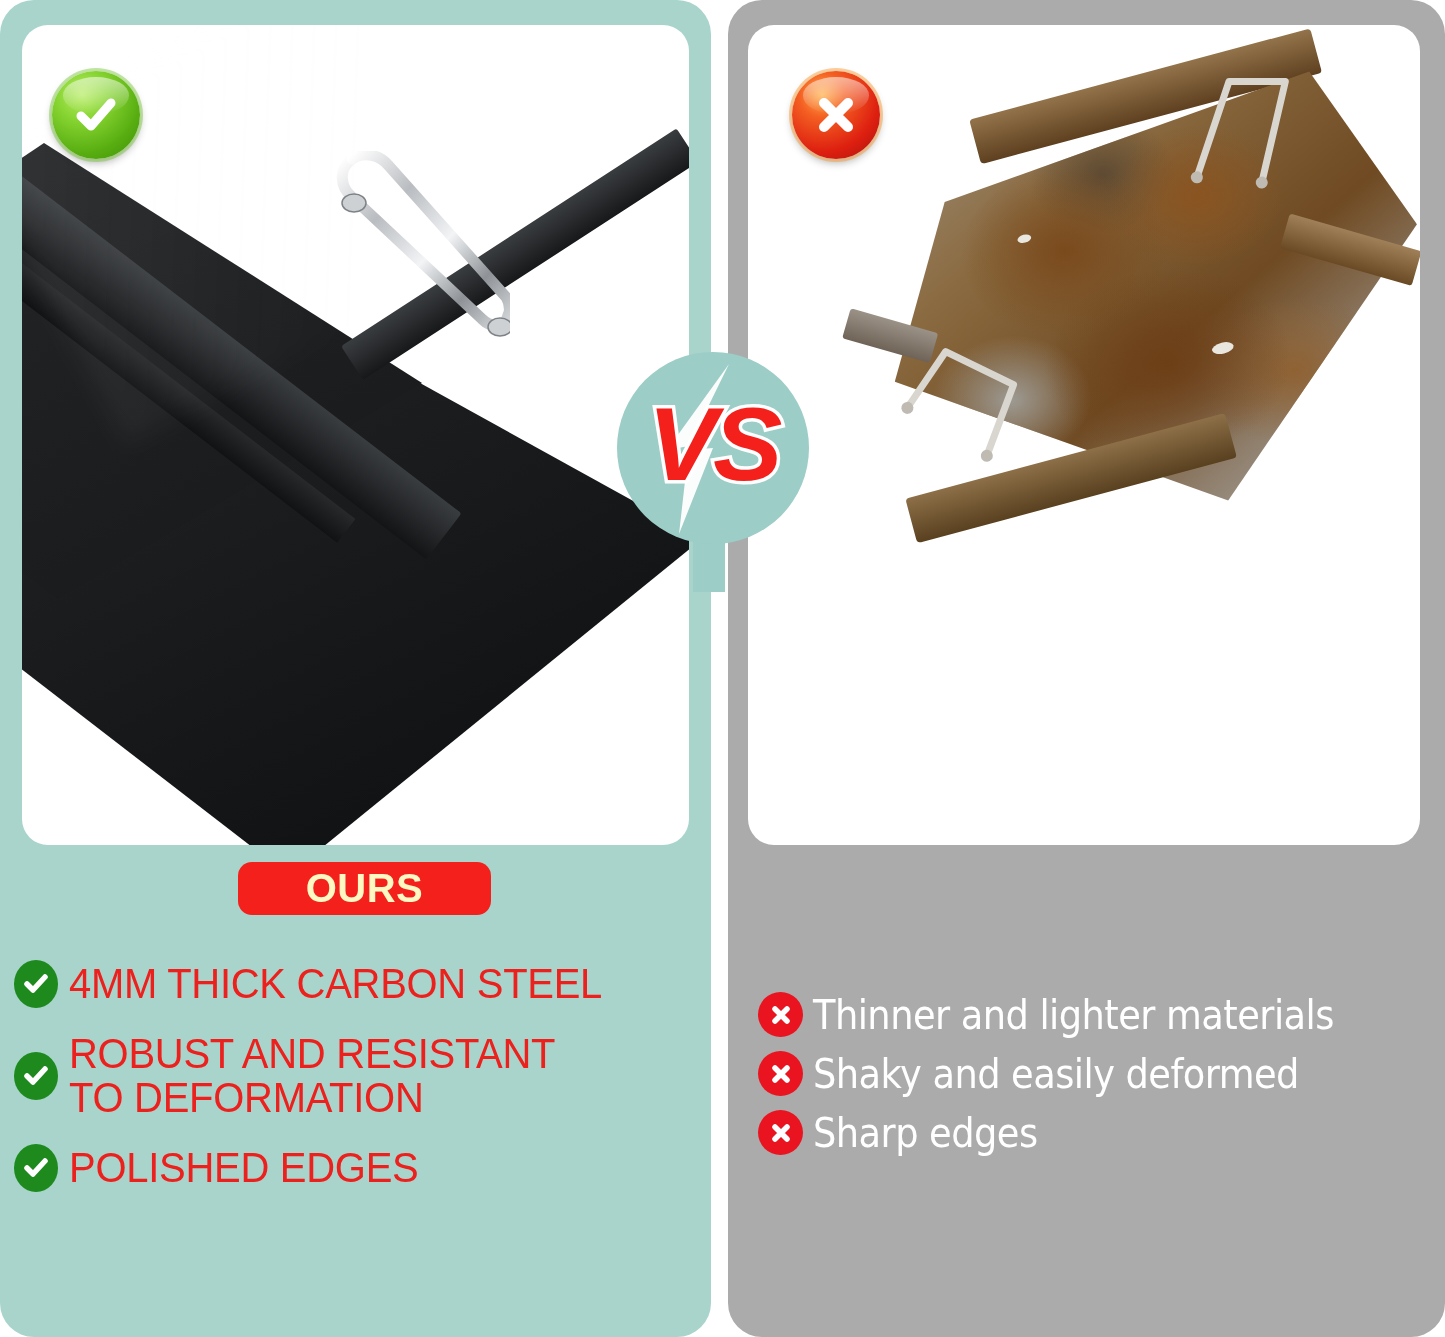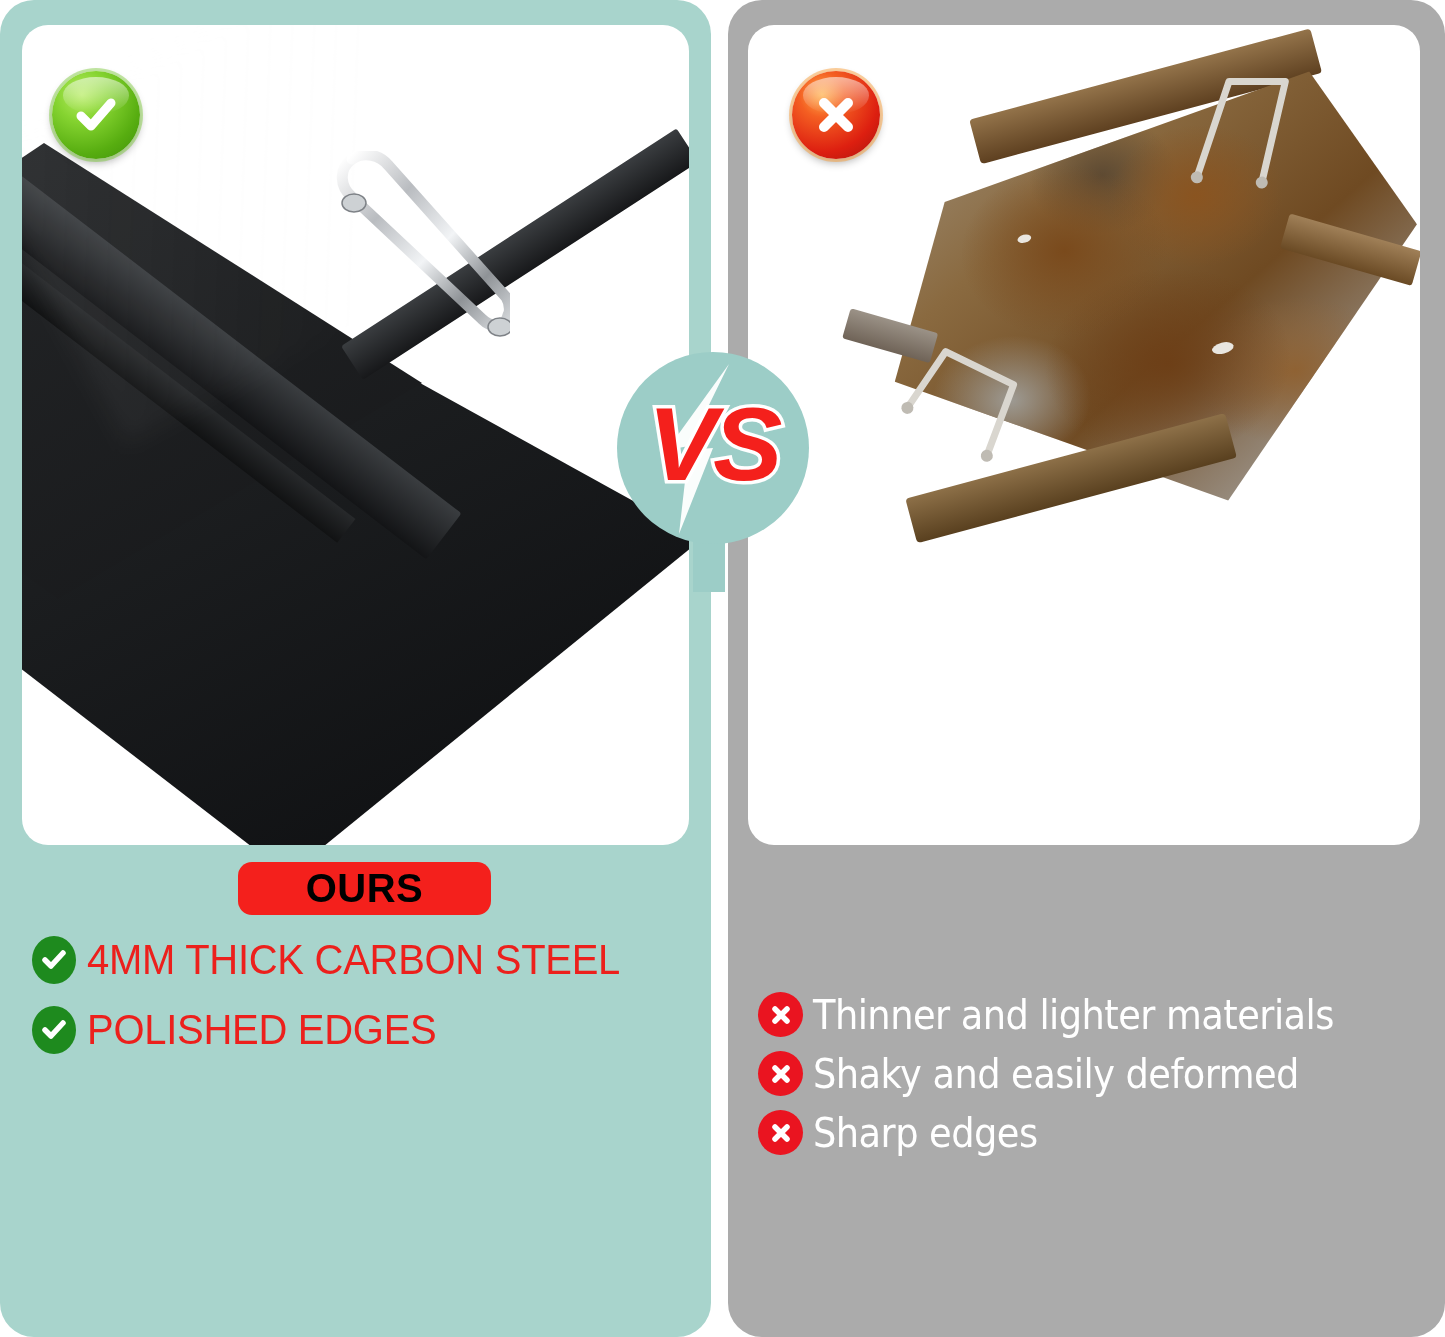--- a/index.html
+++ b/index.html
@@ -82,30 +82,30 @@
 
   
   .vs-wrap{position:absolute;left:617px;top:352px;width:192px;height:240px;z-index:40;}
   .vs-stem{position:absolute;left:76px;top:150px;width:32px;height:90px;background:#9ccdc7;}
   .vs-circle{position:absolute;left:0;top:0;width:192px;height:192px;border-radius:50%;background:#9ccdc7;}
   .vs-svg{position:absolute;left:0;top:0;}
 
   
   .pill{position:absolute;display:flex;align-items:center;justify-content:center;
         border-radius:14px;font-weight:700;letter-spacing:.5px;}
-  .pill-ours{left:238px;top:862px;width:253px;height:53px;background:#f4201c;color:#000000;
+  .pill-ours{left:238px;top:862px;width:253px;height:53px;background:#f4201c;color:#fef9c3;
      font-size:40px;}
 
   
   .list{position:absolute;left:0;width:100%;}
   .list-left{top:936px;}
   .list-right{top:992px;}
 
   .row{position:relative;display:flex;align-items:center;}
-  .row-left{padding-left:32px;margin-bottom:22px;}
+  .row-left{padding-left:14px;margin-bottom:22px;margin-top:24px;}
   .row-right{padding-left:758px;margin-bottom:14px;}
 
   .bullet{flex:0 0 auto;display:flex;align-items:center;justify-content:center;}
   .bullet-ok{width:44px;height:48px;border-radius:50%;background:#1e8a1e;margin-right:11px;}
   .bullet-no{width:45px;height:45px;border-radius:50%;background:#ea1420;margin-right:10px;}
 
   .txt-ok{color:#ec201c;font-size:43px;font-weight:400;line-height:1.02;
      font-family:"Liberation Sans Narrow","Liberation Sans",sans-serif;
      transform:scaleX(.93);transform-origin:left center;white-space:pre-line;letter-spacing:-.3px;}
   .txt-no{color:#ffffff;font-size:40px;font-weight:400;line-height:1.05;
@@ -211,27 +211,36 @@
     <div class="row row-left">
       <span class="bullet bullet-ok">
         <svg width="28" height="28" viewBox="0 0 28 28">
           <path d="M5 14 L11 20 L23 7" fill="none" stroke="#ffffff" stroke-width="5.5" stroke-linecap="round" stroke-linejoin="round"></path>
         </svg>
       </span>
       <span class="txt-ok">4MM THICK CARBON STEEL</span>
     </div>
 
 
-
     <div class="row row-left">
       <span class="bullet bullet-ok">
         <svg width="28" height="28" viewBox="0 0 28 28">
           <path d="M5 14 L11 20 L23 7" fill="none" stroke="#ffffff" stroke-width="5.5" stroke-linecap="round" stroke-linejoin="round"></path>
         </svg>
       </span>
+      <span class="txt-ok">ROBUST AND RESISTANT
+TO DEFORMATION</span>
+    </div>
+
+    <div class="row row-left">
+      <span class="bullet bullet-ok">
+        <svg width="28" height="28" viewBox="0 0 28 28">
+          <path d="M5 14 L11 20 L23 7" fill="none" stroke="#ffffff" stroke-width="5.5" stroke-linecap="round" stroke-linejoin="round"></path>
+        </svg>
+      </span>
       <span class="txt-ok">POLISHED EDGES</span>
     </div>
   </div>
 
   <div class="list list-right">
 
     <div class="row row-right">
       <span class="bullet bullet-no">
         <svg width="26" height="26" viewBox="0 0 26 26">
           <path d="M7 7 L19 19 M19 7 L7 19" fill="none" stroke="#ffffff" stroke-width="5.5" stroke-linecap="round"></path>

